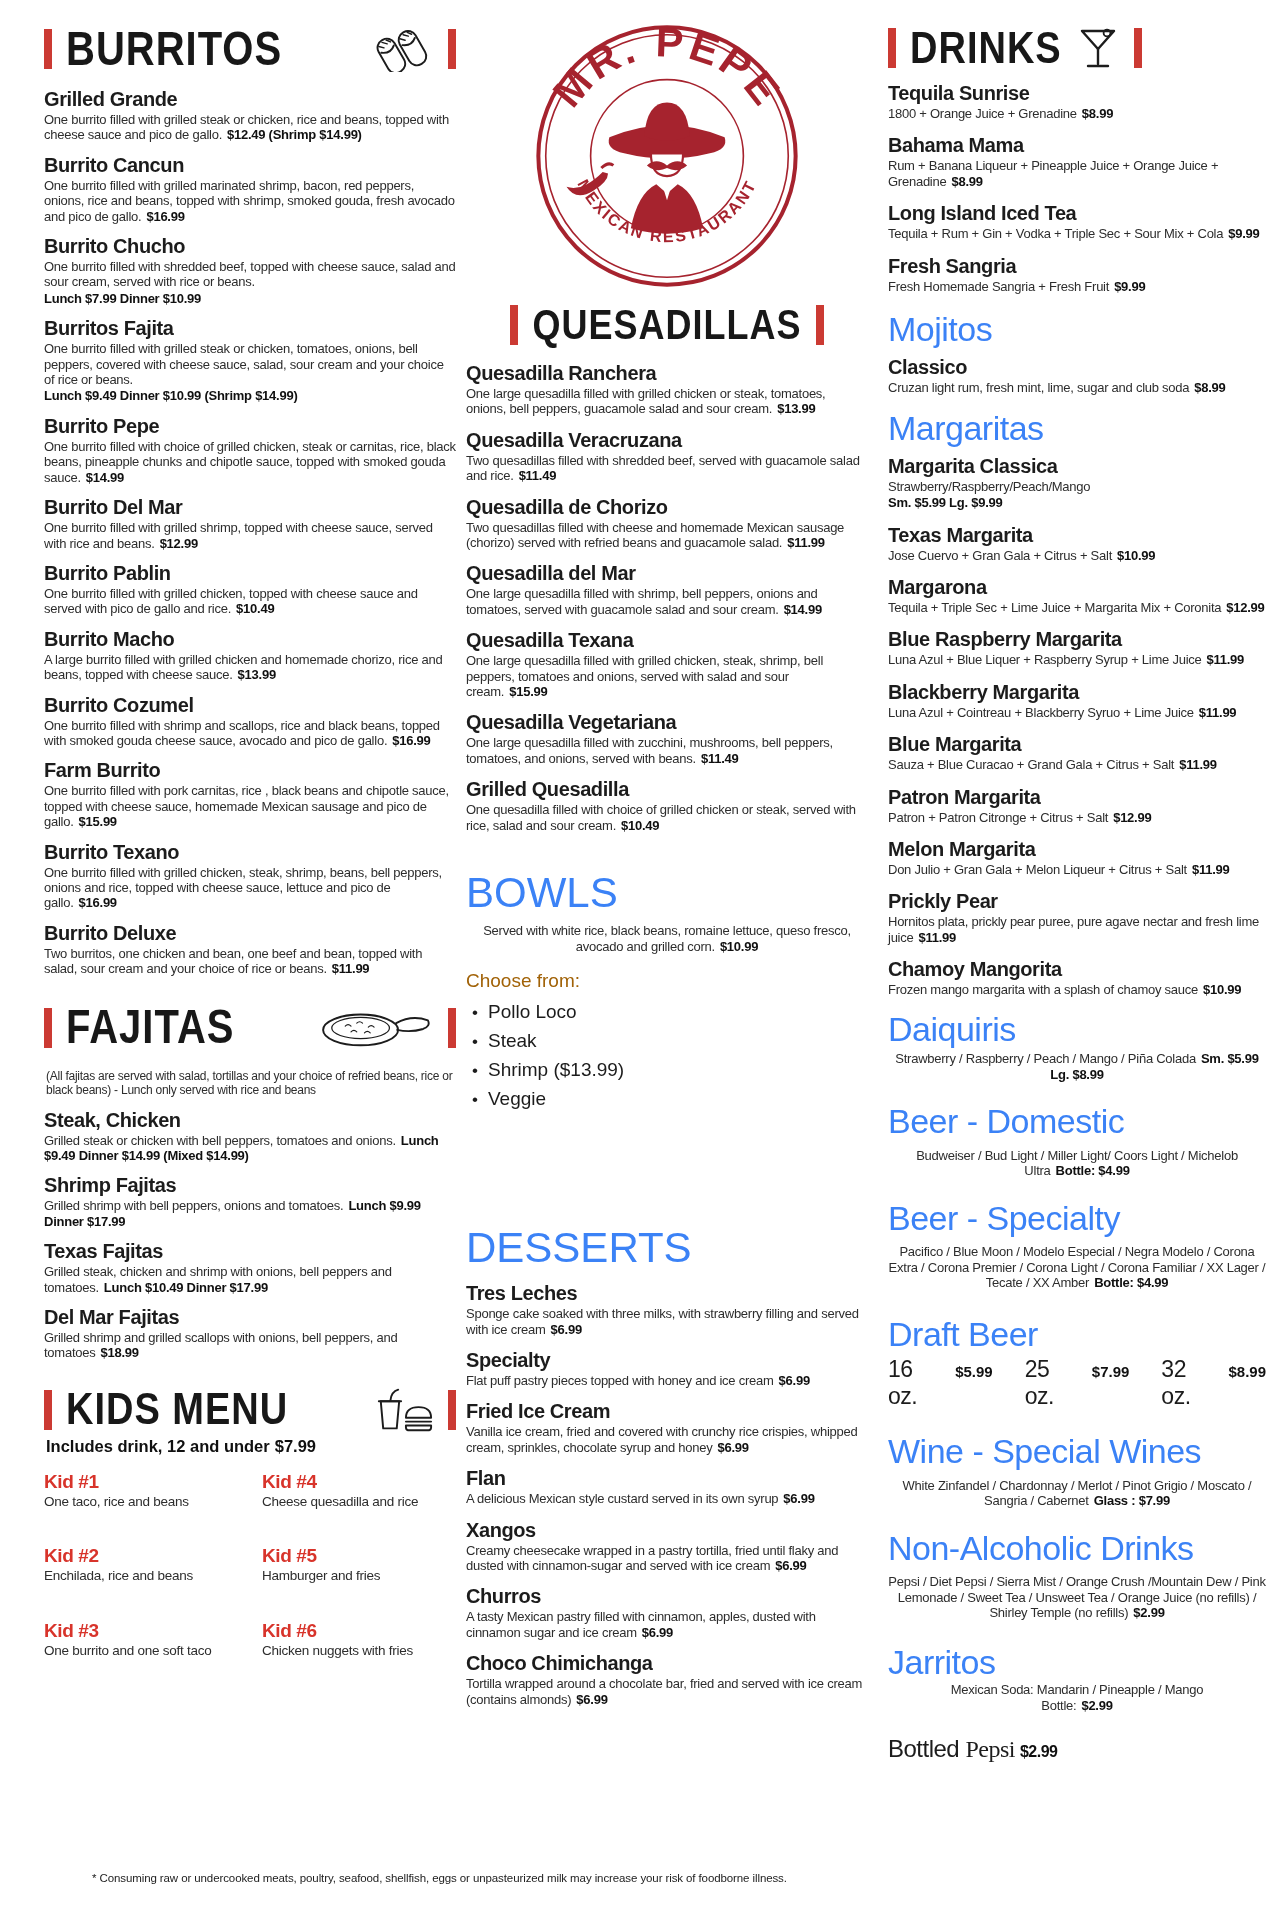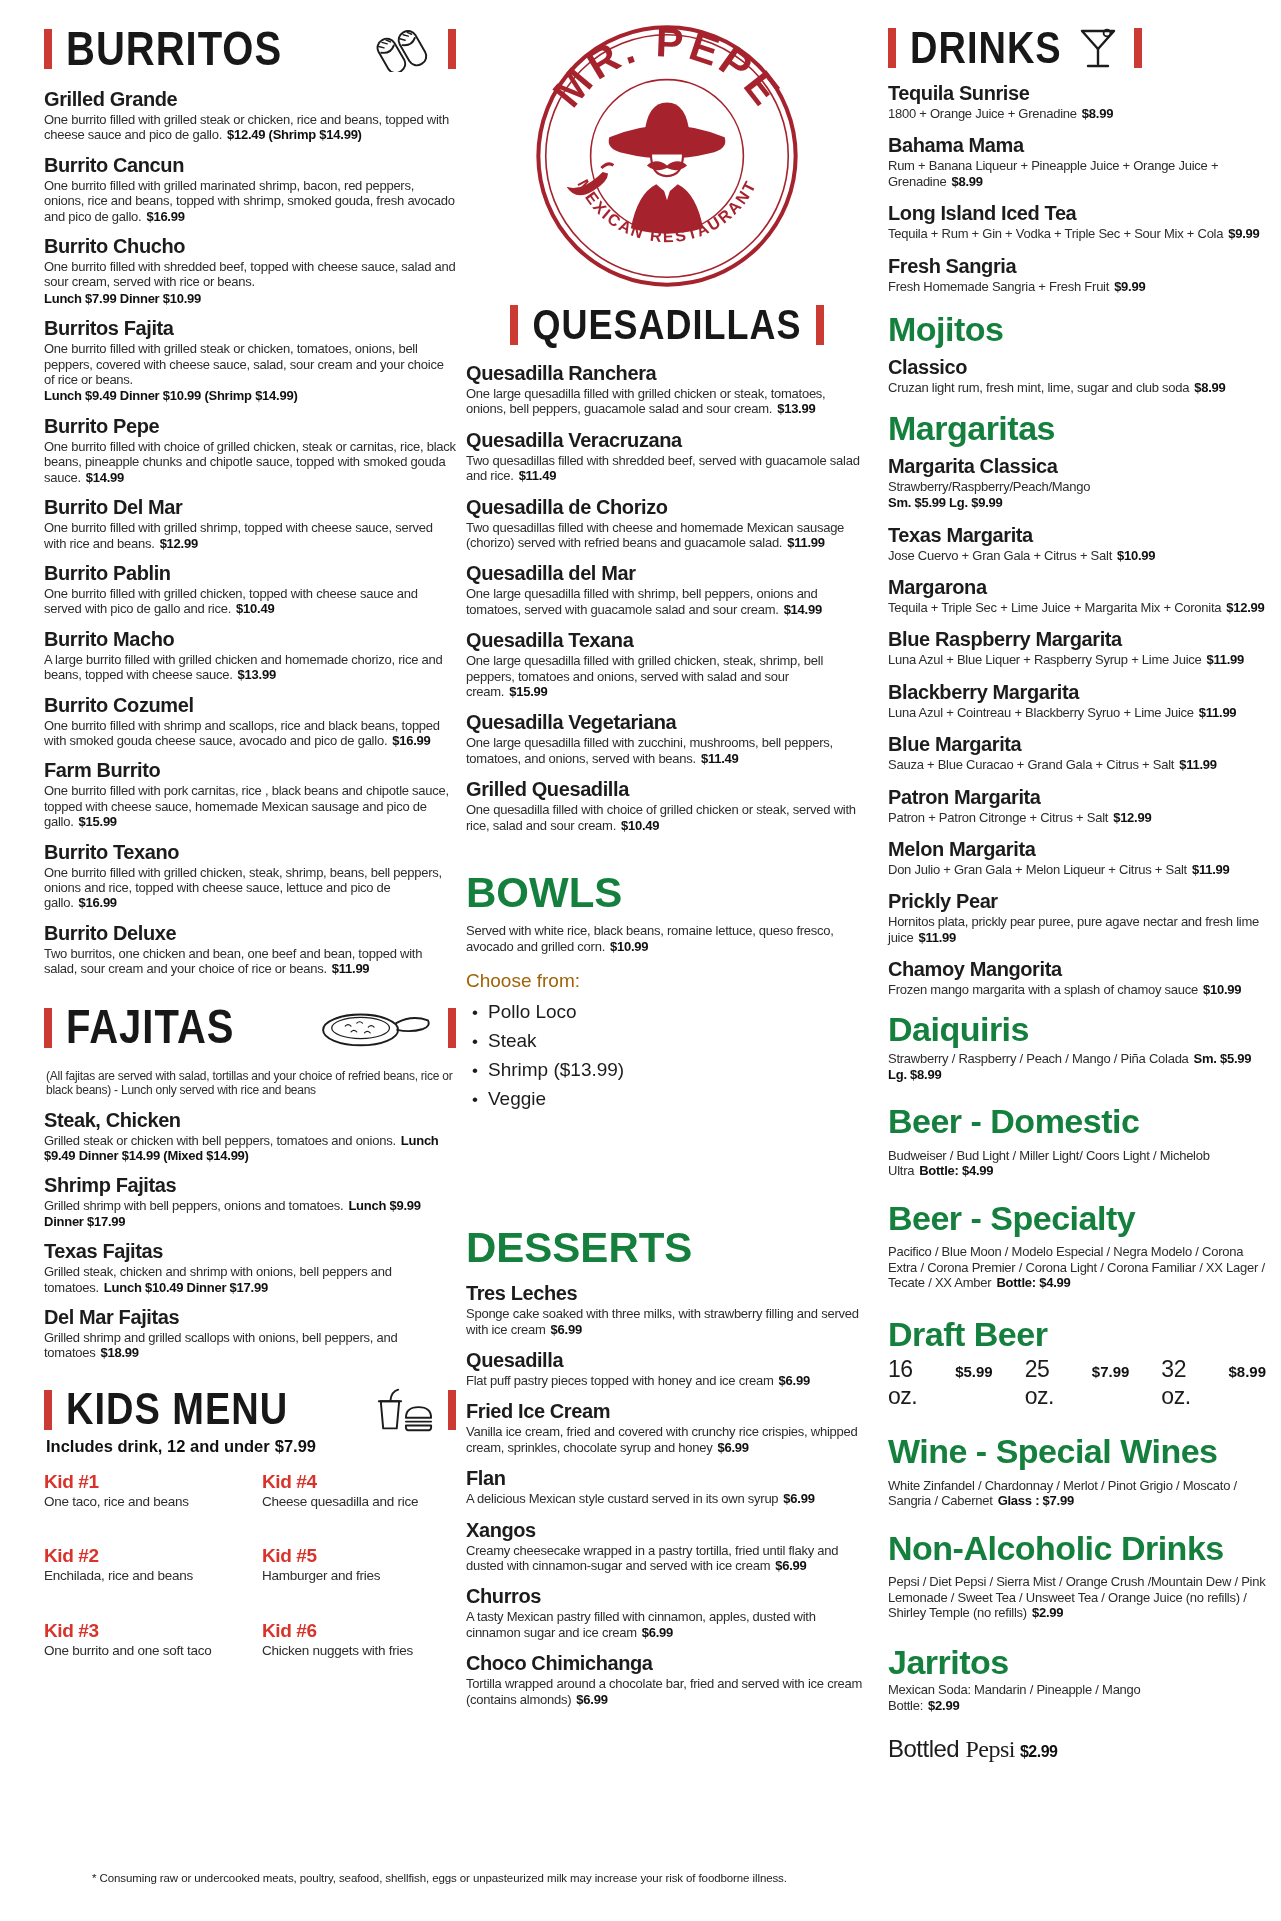--- a/index.html
+++ b/index.html
@@ -26,24 +26,24 @@
   .item{margin-bottom:11px;}
   .iname{font-size:20px;font-weight:700;letter-spacing:-0.4px;line-height:23px;color:#1c1c1c;}
   .idesc{margin:1px 0 0 0;font-size:13px;line-height:15.4px;color:#2d2d2d;
          letter-spacing:-0.25px;}
   .price{font-weight:700;color:#101010;margin-left:5px;}
   .price:empty{display:none;margin:0;}
   .price-line{display:block;font-weight:700;color:#101010;margin-top:1px;}
   .price-line:empty{display:none;}
 
   
-  .big-title{font-weight:700;font-size:34px;letter-spacing:-0.5px;color:#15803d;
+  .big-title{font-weight:400;font-size:34px;letter-spacing:-0.5px;color:#3b82f6;
              margin:24px 0 8px 0;line-height:1.05;}
   .huge{font-size:42px;letter-spacing:0;}
-  .blurb{font-size:13px;line-height:15.4px;color:#2d2d2d;letter-spacing:-0.25px;margin:2px 0 0 0;}
+  .blurb{font-size:13px;line-height:15.4px;color:#2d2d2d;letter-spacing:-0.25px;margin:2px 0 0 0;text-align:center;}
 
   
   .choose{font-size:19px;font-weight:400;margin:16px 0 6px 0;color:#a16207;}
   .opts{list-style:none;margin:0;padding:0 0 0 6px;}
   .opts li{font-size:19px;line-height:28px;color:#1c1c1c;}
   .opts li::before{content:"•";margin-right:10px;font-size:17px;}
 
   
   .kids-note{font-weight:700;font-size:16.5px;margin:-4px 0 14px 2px;color:#101010;}
   .kids-note .price{font-size:16.5px;}
@@ -345,21 +345,21 @@
     <div>
       <div class="big-title huge" style="margin-top:112px;margin-bottom:12px">DESSERTS</div>
       <div class="items mid-items">
 
           <div class="item">
             <div class="iname">Tres Leches</div>
             <p class="idesc"><span>Sponge cake soaked with three milks, with strawberry filling and served with ice cream</span><span class="price">$6.99</span></p>
           </div>
 
           <div class="item">
-            <div class="iname">Quesadilla</div>
+            <div class="iname">Specialty</div>
             <p class="idesc"><span>Flat puff pastry pieces topped with honey and ice cream</span><span class="price">$6.99</span></p>
           </div>
 
           <div class="item">
             <div class="iname">Fried Ice Cream</div>
             <p class="idesc"><span>Vanilla ice cream, fried and covered with crunchy rice crispies, whipped cream, sprinkles, chocolate syrup and honey</span><span class="price">$6.99</span></p>
           </div>
 
           <div class="item">
             <div class="iname">Flan</div>

